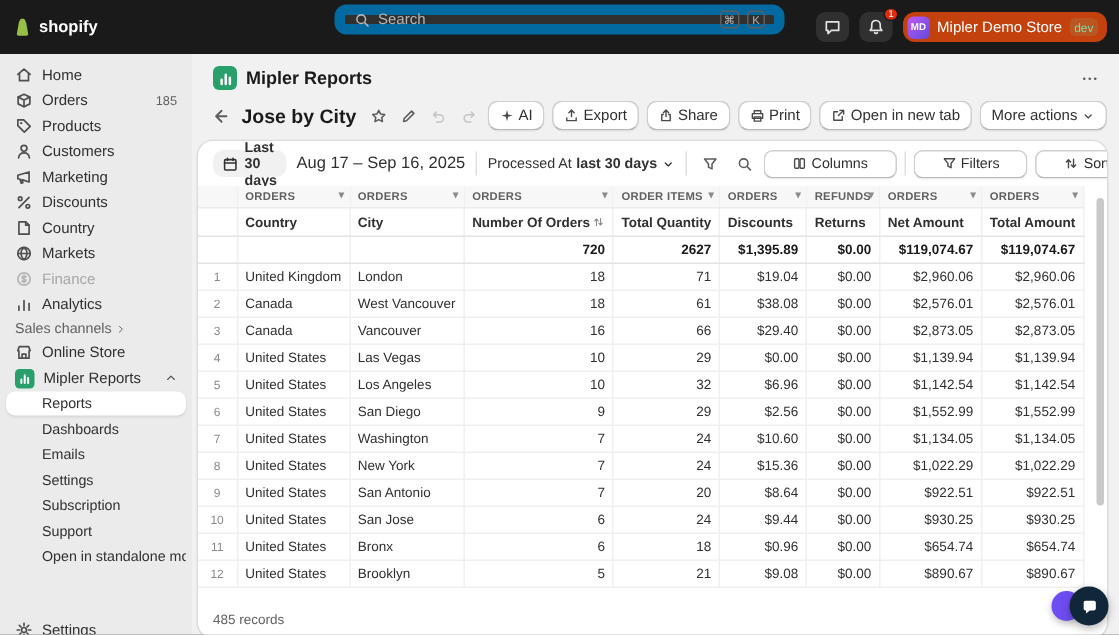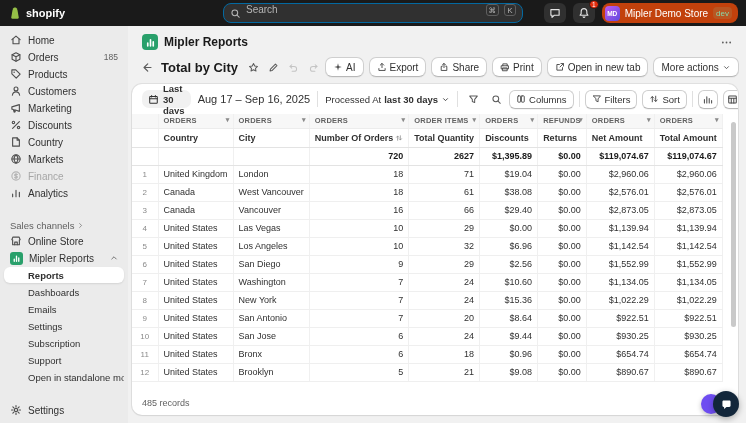--- a/index.html
+++ b/index.html
@@ -1,42 +1,42 @@
 <!DOCTYPE html>
 <html><head>
 <meta charset="utf-8">
 <style>
   *{box-sizing:border-box;margin:0;padding:0}
   html,body{width:746px;height:423px;overflow:hidden}
   body{font-family:"Liberation Sans",sans-serif;background:#1a1a1a;font-size:10px;color:#303030;position:relative}
   .i{display:inline-flex;align-items:center;justify-content:center;line-height:0;flex:none}
   
-  .topbar{height:26px;display:flex;align-items:center;padding:0 8px;gap:22px;position:relative;background:#1a1a1a}
+  .topbar{height:36px;display:flex;align-items:center;padding:0 8px;gap:22px;position:relative;background:#1a1a1a}
   .logo{display:flex;align-items:center;gap:4px;color:#fff;font-weight:700;font-size:11px}
-  .searchbar{position:absolute;left:50%;top:3px;transform:translateX(-50%);width:300px;height:20px;background:#303030;border:1px solid #0369a1;border-radius:8px;display:flex;gap:5px;padding:0 6px;color:#b5b5b5}
+  .searchbar{position:absolute;left:50%;top:3px;transform:translateX(-50%);width:300px;height:20px;background:#303030;border:7px solid #0369a1;border-radius:8px;display:flex;align-items:center;gap:5px;padding:0 6px;color:#b5b5b5}
   .searchbar .ph{flex:1;font-size:10px}
   .key{border:1px solid #5e5e5e;border-radius:3px;font-size:7.5px;padding:0 2px;height:12px;min-width:12px;display:flex;align-items:center;justify-content:center;color:#b5b5b5}
   .tb-right{margin-left:auto;display:flex;align-items:center;gap:7px}
   .iconbtn{width:22px;height:20px;border-radius:6px;display:flex;align-items:center;justify-content:center;background:#303030;color:#e3e3e3;position:relative}
   .badge-dot{position:absolute;top:-3px;right:-4px;background:#e22c0d;color:#fff;font-size:6.5px;border-radius:5px;padding:0 2px;height:9px;min-width:9px;display:flex;align-items:center;justify-content:center;border:1.5px solid #1a1a1a}
   .store-chip{display:flex;align-items:center;gap:5px;background:#c2410c;border-radius:8px;padding:2px 6px 2px 3px;height:20px}
   .avatar{width:15px;height:15px;border-radius:4px;background:linear-gradient(135deg,#c05bee,#5f49e0);color:#fff;font-size:6.5px;font-weight:700;display:flex;align-items:center;justify-content:center}
   .store-name{color:#fff;font-size:10px;white-space:nowrap}
   .env-badge{color:#87d9a8;font-size:8px;background:rgba(135,217,168,.14);padding:0 3px;border-radius:4px;height:12px;display:flex;align-items:center}
   
   .shell{display:flex;height:397px}
   .sidebar{width:128px;background:#ebebeb;display:flex;flex-direction:column;padding:6px 4px 5px;gap:1px;overflow:hidden}
   #sb-nav,#sb-app-items{display:flex;flex-direction:column;gap:1px}
   .sb-item{display:flex;align-items:center;gap:6px;height:16px;padding:0 6px;border-radius:6px;font-size:10px;color:#303030;flex:none;white-space:nowrap;overflow:hidden}
   .sb-item .i{color:#4f4f4f}
   .sb-item.muted{color:#a6a6a6}.sb-item.muted .i{color:#b4b4b4}
   .sb-badge{margin-left:auto;color:#616161;font-size:8.5px}
-  .sb-section{display:flex;align-items:center;gap:3px;color:#616161;font-size:9.5px;padding:0 6px;height:14px;margin-top:16px;flex:none}
+  .sb-section{display:flex;align-items:center;gap:3px;color:#616161;font-size:9.5px;padding:0 6px;height:14px;margin-top:0;flex:none}
   .sb-sub{padding-left:24px;font-size:9.5px}
-  .sb-item.selected{background:#fff;box-shadow:0 1px 2px rgba(0,0,0,.1);font-weight:700}
+  .sb-item.selected{background:#fff;box-shadow:0 1px 2px rgba(0,0,0,.1);font-weight:400}
   .sb-footer{margin-top:auto}
   .app-ic{width:13px;height:13px;border-radius:3px;background:#29a06b;display:flex;align-items:center;justify-content:center;flex:none}
   .app-ic.lg{width:16px;height:16px;border-radius:4px}
   
   .main{flex:1;background:#f1f1f1;display:flex;flex-direction:column;overflow:hidden;position:relative}
   .app-header{display:flex;align-items:center;gap:6px;padding:8px 12px 2px 14px}
   .app-title{font-weight:700;font-size:12px;color:#1a1a1a}
   .hdots{margin-left:auto;color:#616161}
   .report-header{display:flex;align-items:center;gap:4px;padding:5px 10px 7px 10px}
   .rh-title{font-weight:700;font-size:13px;color:#1a1a1a;margin:0 3px;white-space:nowrap}
@@ -45,21 +45,21 @@
   .rh-actions{margin-left:auto;display:flex;align-items:flex-end;gap:5px}
   .btn{display:flex;align-items:center;gap:3px;background:#fff;border:1px solid #cfcfcf;border-bottom-color:#b8b8b8;border-radius:7px;height:20px;padding:0 7px;font-size:10px;color:#303030;box-shadow:0 1px 0 rgba(0,0,0,.04);font-family:inherit;white-space:nowrap}
   .btn .i{color:#4a4a4a}
   .card{flex:1;margin:0 8px 8px 4px;background:#fff;border-radius:10px;box-shadow:0 0 0 1px rgba(0,0,0,.07),0 1px 2px rgba(0,0,0,.05);display:flex;flex-direction:column;overflow:hidden;position:relative}
   .toolbar{display:flex;align-items:center;gap:7px;height:30px;padding:0 10px;flex:none}
   .chip{display:flex;align-items:center;gap:4px;background:#f1f1f1;border-radius:7px;padding:0 6px;height:18px;font-size:9.5px;font-weight:600}
   .dateline{font-size:11px;color:#303030;white-space:nowrap}
   .vdiv{width:1px;height:16px;background:#e0e0e0;flex:none}
   .pa{display:flex;align-items:center;gap:3px;font-size:9.5px;white-space:nowrap}
   .tb-btns{margin-left:auto;display:flex;align-items:center;gap:5px}
-  .btn.sm{height:19px;padding:0 6px;font-size:9.5px;border-radius:6px}
+  .btn.sm{height:19px;padding:0 18px;font-size:9.5px;border-radius:6px}
   .btn.icon-only{width:20px;padding:0;justify-content:center}
   
   .table-zone{flex:1;overflow:hidden;position:relative}
   table{border-collapse:collapse;table-layout:fixed}
   th,td{white-space:nowrap;overflow:hidden;border-right:1px solid #f0f0f0}
   tr.grp th{background:#f7f7f7;font-size:7.5px;color:#616161;font-weight:700;letter-spacing:.2px;height:14px;padding:0 5px;text-align:left;border-bottom:1px solid #ececec;position:relative}
   tr.grp th .caret{position:absolute;right:3px;top:2px;color:#8a8a8a;font-size:7px}
   tr.cols th{font-size:9px;font-weight:700;color:#303030;height:19px;padding:0 5px;text-align:left;border-bottom:1px solid #e3e3e3;background:#fff}
   td{font-size:9px;height:18px;padding:0 5px;border-bottom:1px solid #efefef;color:#303030}
   .num{text-align:right}
@@ -297,21 +297,21 @@
           </svg>
         </span>
     </div>
 
     <div class="report-header">
       <span class="ghost">
           <svg viewBox="0 0 16 16" width="13" height="13" fill="none" stroke="currentColor" stroke-width="1.5" stroke-linecap="round" stroke-linejoin="round">
             <path d="M9.5 3.5 5 8l4.5 4.5M5 8h8.5"></path>
           </svg>
         </span>
-      <span class="rh-title">Total by City</span>
+      <span class="rh-title">Jose by City</span>
       <span class="ghost">
           <svg viewBox="0 0 16 16" width="11" height="11" fill="none" stroke="currentColor" stroke-width="1.5" stroke-linecap="round" stroke-linejoin="round">
             <path d="M8 2.2l1.8 3.7 4 .5-2.9 2.8.7 4-3.6-1.9-3.6 1.9.7-4L2.2 6.4l4-.5z"></path>
           </svg>
         </span>
       <span class="ghost">
           <svg viewBox="0 0 16 16" width="11" height="11" fill="none" stroke="currentColor" stroke-width="1.5" stroke-linecap="round" stroke-linejoin="round">
             <path d="M3 13l.6-2.8 7.2-7.2 2.2 2.2-7.2 7.2z"></path>
           </svg>
         </span>

